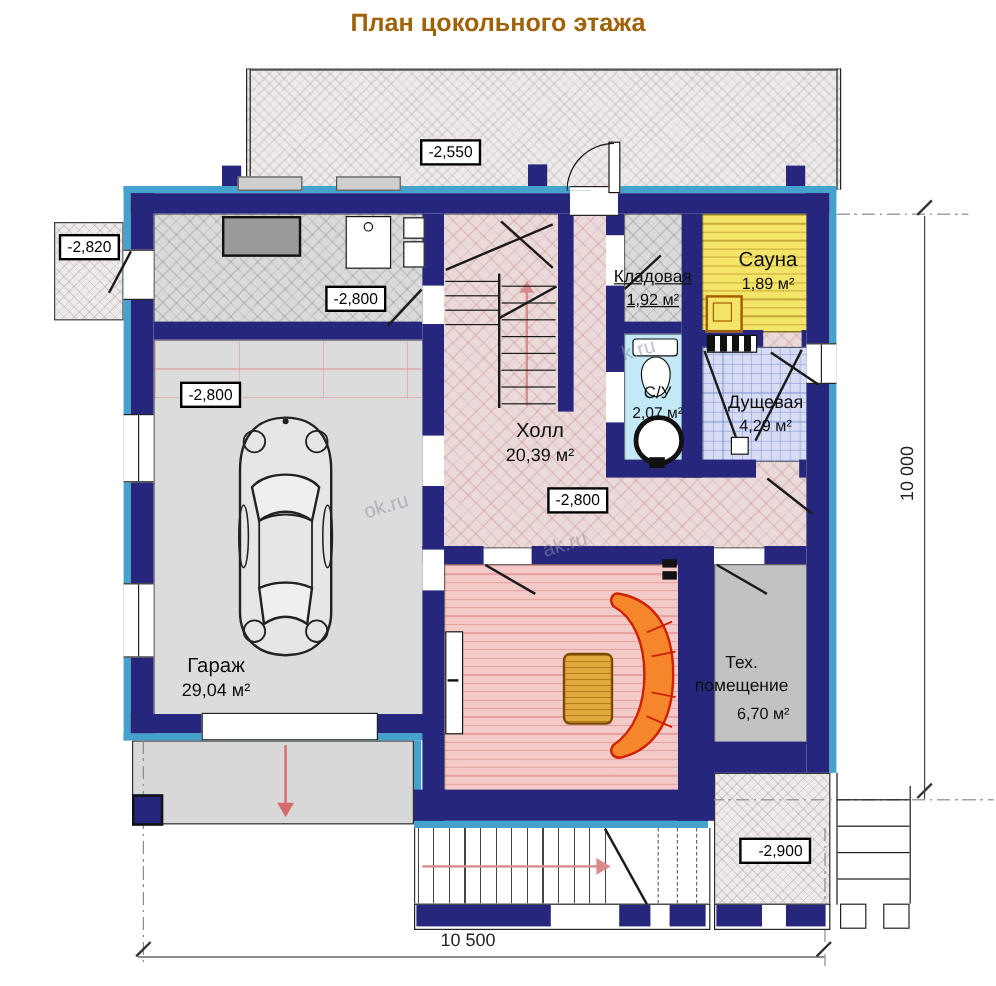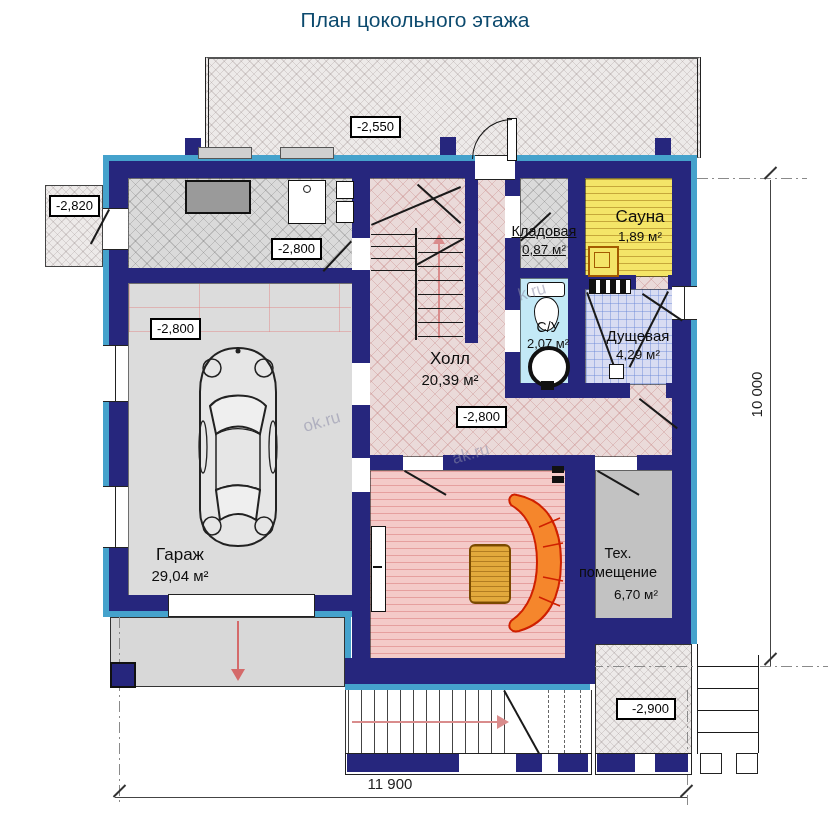--- a/index.html
+++ b/index.html
@@ -31,21 +31,21 @@
   .grid-blue{background-color:#d8dcf2;background-image:
      repeating-linear-gradient(0deg,rgba(105,135,215,.45) 0 1px,transparent 1px 8px),
      repeating-linear-gradient(90deg,rgba(105,135,215,.45) 0 1px,transparent 1px 8px);}
   .plain-gray{background:#dcdcdc;}
   .tech-gray{background:#c2c2c2;}
   .wc-blue{background:#c3e9f6;}
   
   .ln{position:absolute;height:1.5px;background:#1a1a1a;transform-origin:0 0;z-index:20;}
   .blk{position:absolute;background:#1a1a1a;z-index:20;}
   
-  .title{position:absolute;text-align:center;font-weight:400;font-size:21px;color:#0c4a6e;z-index:50;}
+  .title{position:absolute;text-align:center;font-weight:700;font-size:21px;color:#a16207;z-index:50;}
   .rm{position:absolute;text-align:center;color:#0d0d0d;font-size:15px;line-height:1.3;z-index:30;}
   .rm .nm{display:block;}
   .rm .ar{display:block;font-size:13.5px;}
   .rm-lg{font-size:17px;}
   .elev{position:absolute;background:#fff;border:2px solid #000;font-size:13px;color:#000;
         padding:1px 5px;z-index:40;white-space:nowrap;line-height:1.2;}
   .wm{position:absolute;color:rgba(140,140,168,.55);font-size:17px;transform:rotate(-16deg);z-index:25;}
   .dimlbl{position:absolute;font-size:15px;color:#222;text-align:center;z-index:30;}
   .diml{position:absolute;background:#444;z-index:30;}
   .tick{position:absolute;width:17px;height:2px;background:#333;transform:rotate(-45deg);z-index:31;}
@@ -238,42 +238,42 @@
   <div class="pier" style="left:736px;top:753px;width:20px;height:19px;"></div>
 
   <div class="ddv" style="left:119px;top:617px;height:188px;"></div>
   <div class="ddv" style="left:687px;top:690px;height:115px;"></div>
   <div class="ddh" style="left:697px;top:178px;width:110px;"></div>
   <div class="ddh" style="left:592px;top:666px;width:236px;"></div>
 
   <div class="diml" style="left:115px;top:797px;width:572px;height:1px;"></div>
   <div class="tick" style="left:111px;top:790px;"></div>
   <div class="tick" style="left:678px;top:790px;"></div>
-  <div class="dimlbl" style="left:290px;top:775px;width:200px;">11 900</div>
+  <div class="dimlbl" style="left:290px;top:775px;width:200px;">10 500</div>
 
   <div class="diml" style="left:770px;top:180px;width:1px;height:486px;"></div>
   <div class="tick" style="left:762px;top:172px;"></div>
   <div class="tick" style="left:762px;top:658px;"></div>
   <div class="dimlbl" style="left:716px;top:386px;width:80px;transform:rotate(-90deg);">10 000</div>
 
   <div class="elev" style="left:271px;top:238px;">-2,800</div>
   <div class="elev" style="left:150px;top:318px;">-2,800</div>
   <div class="elev" style="left:456px;top:406px;">-2,800</div>
 
   <div class="rm rm-lg" style="left:130px;top:544px;width:100px;">
     <span class="nm">Гараж</span>
     <span class="ar" style="font-size:15px;">29,04 м²</span>
   </div>
   <div class="rm rm-lg" style="left:395px;top:348px;width:110px;">
     <span class="nm">Холл</span>
     <span class="ar" style="font-size:15px;">20,39 м²</span>
   </div>
   <div class="rm" style="left:496px;top:222px;width:96px;font-size:14.5px;text-decoration:underline;">
     <span class="nm">Кладовая</span>
-    <span class="ar">0,87 м²</span>
+    <span class="ar">1,92 м²</span>
   </div>
   <div class="rm rm-lg" style="left:600px;top:206px;width:80px;">
     <span class="nm">Сауна</span>
     <span class="ar">1,89 м²</span>
   </div>
   <div class="rm" style="left:516px;top:318px;width:64px;font-size:14px;">
     <span class="nm">С/У</span>
     <span class="ar" style="font-size:13px;">2,07 м²</span>
   </div>
   <div class="rm" style="left:596px;top:326px;width:84px;">

